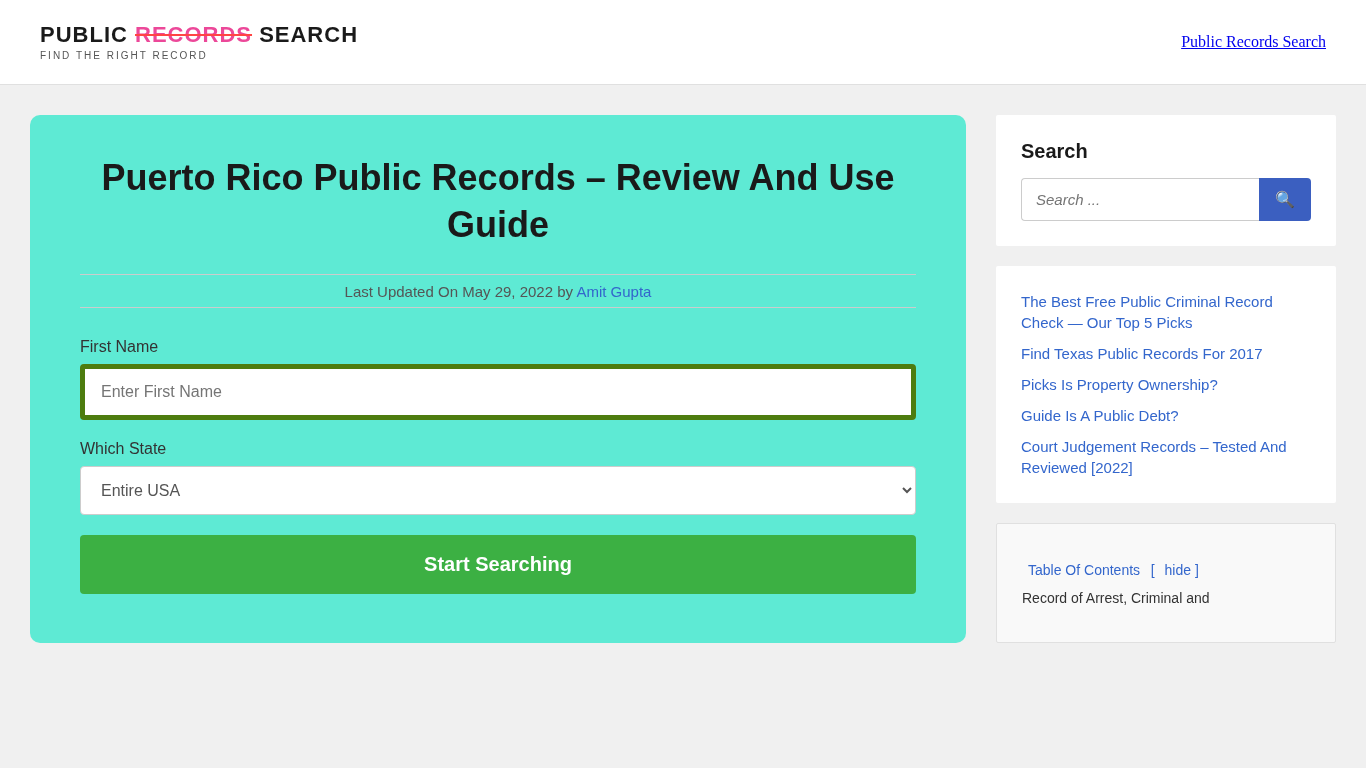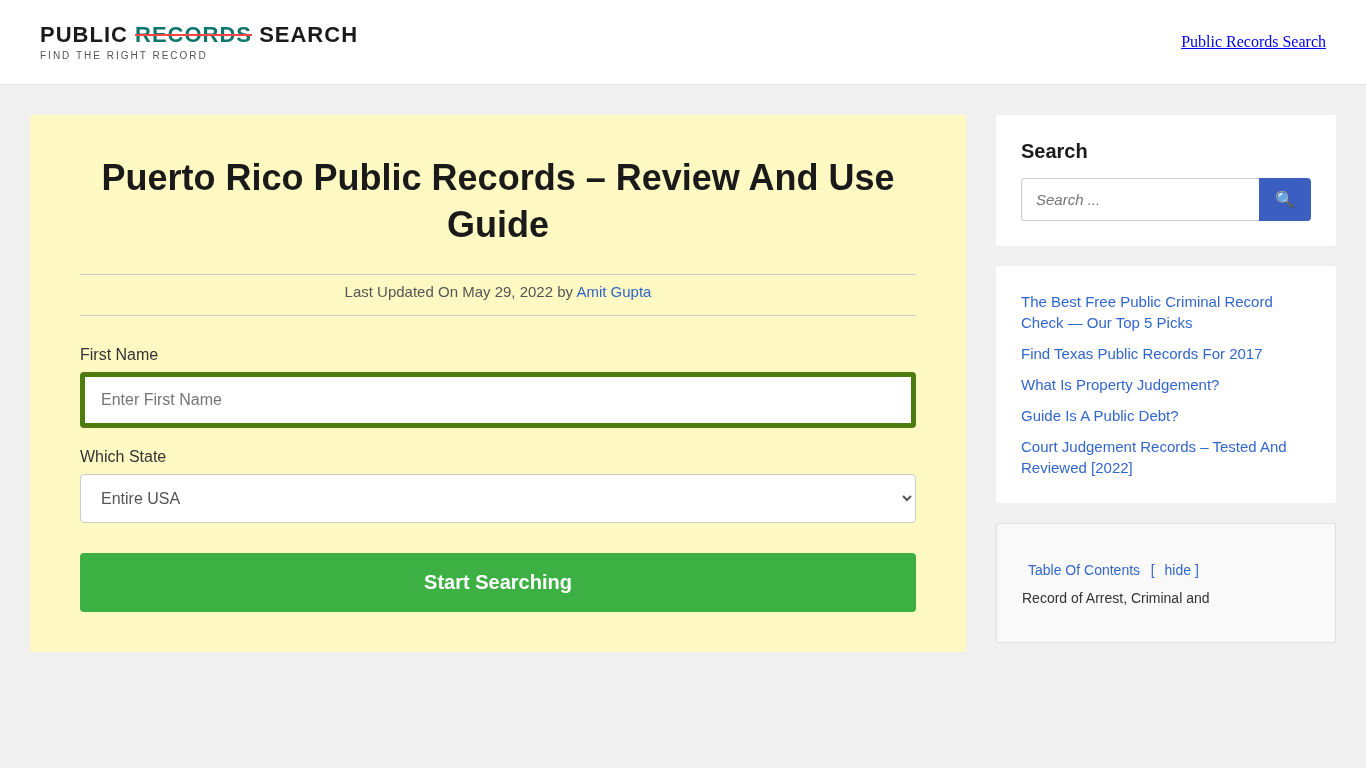--- a/index.html
+++ b/index.html
@@ -37,21 +37,21 @@
       font-weight: 900;
       font-size: 22px;
       letter-spacing: 1px;
       color: #1a1a1a;
       text-transform: uppercase;
       line-height: 1.1;
       position: relative;
     }
 
     .logo-text .records {
-      color: #0f766e;
+      color: #ec4899;
       text-decoration: line-through;
       text-decoration-color: #ff4444;
     }
 
     .logo-tagline {
       font-size: 10px;
       color: #555;
       text-transform: uppercase;
       letter-spacing: 2px;
       margin-top: 2px;
@@ -62,24 +62,24 @@
     .page-wrapper {
       max-width: 1366px;
       margin: 0 auto;
       padding: 30px 30px;
       display: flex;
       gap: 30px;
     }
 
     
     .main-content {
-      background: #fef9c3;
+      background: #5eead4;
       flex: 1;
       padding: 40px 50px;
-      border-radius: 2px;
+      border-radius: 10px;
     }
 
     .article-title {
       font-size: 36px;
       font-weight: 900;
       color: #1a1a1a;
       text-align: center;
       line-height: 1.3;
       margin-bottom: 25px;
       font-family: Arial, sans-serif;
@@ -90,21 +90,21 @@
       border-top: 1px solid #ccc;
       margin-bottom: 8px;
     }
 
     .article-meta {
       text-align: center;
       font-size: 15px;
       color: #555;
       font-family: Arial, sans-serif;
       margin-bottom: 8px;
-      padding-bottom: 15px;
+      padding-bottom: 7px;
       border-bottom: 1px solid #ccc;
     }
 
     .article-meta a {
       color: #3366cc;
       text-decoration: none;
     }
 
     
     .search-form {
@@ -151,21 +151,20 @@
       width: 100%;
       padding: 18px;
       background: #3cb043;
       color: #fff;
       border: none;
       border-radius: 4px;
       font-size: 20px;
       font-weight: bold;
       font-family: Arial, sans-serif;
       cursor: pointer;
-      margin-top: 10px;
     }
 
     
     .sidebar {
       width: 340px;
       flex-shrink: 0;
       display: flex;
       flex-direction: column;
       gap: 20px;
     }
@@ -306,21 +305,21 @@
         <button class="search-btn">
           <span>🔍</span>
         </button>
       </div>
     </div>
 
     <div class="sidebar-widget">
       <ul class="sidebar-links" id="sidebar-links">
       <li><a href="#">The Best Free Public Criminal Record Check — Our Top 5 Picks</a></li>
           <li><a href="#">Find Texas Public Records For 2017</a></li>
-          <li><a href="#">What Is Property Judgement?</a></li>
+          <li><a href="#">Picks Is Property Ownership?</a></li>
           <li><a href="#">Guide Is A Public Debt?</a></li>
           <li><a href="#">Court Judgement Records – Tested And Reviewed [2022]</a></li>
         </ul>
     </div>
 
     <div class="sidebar-widget toc-widget">
       <div class="toc-title">
         <span>Table Of Contents</span>
         <span>[ <span>hide</span> ]</span>
       </div>

